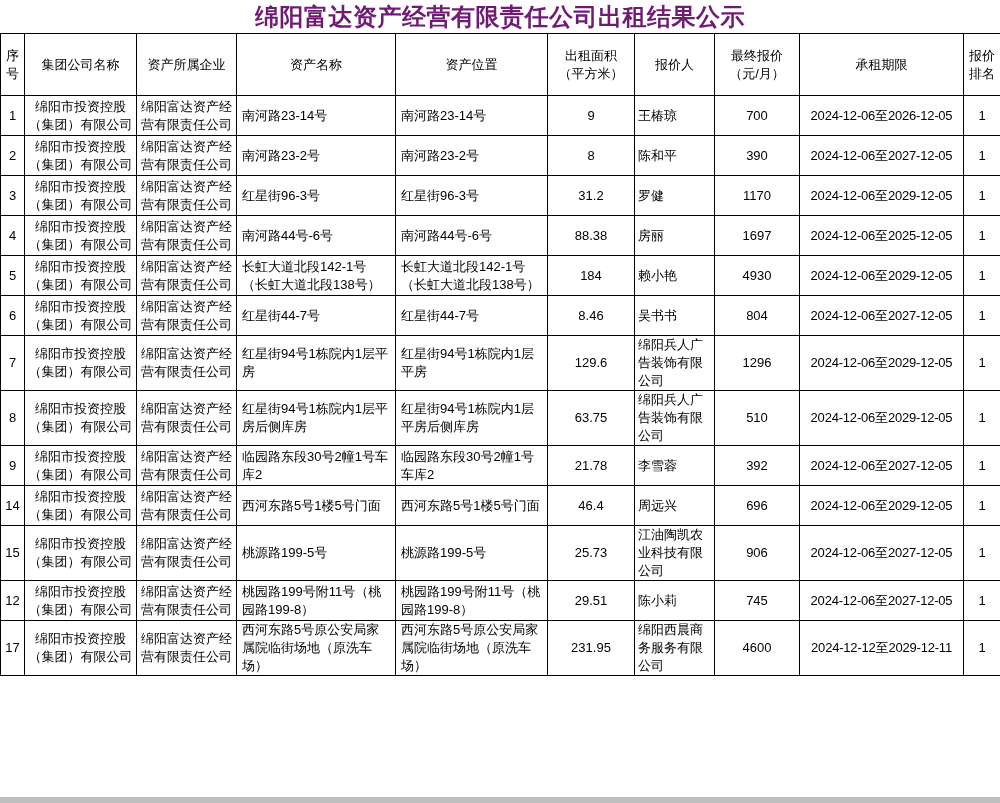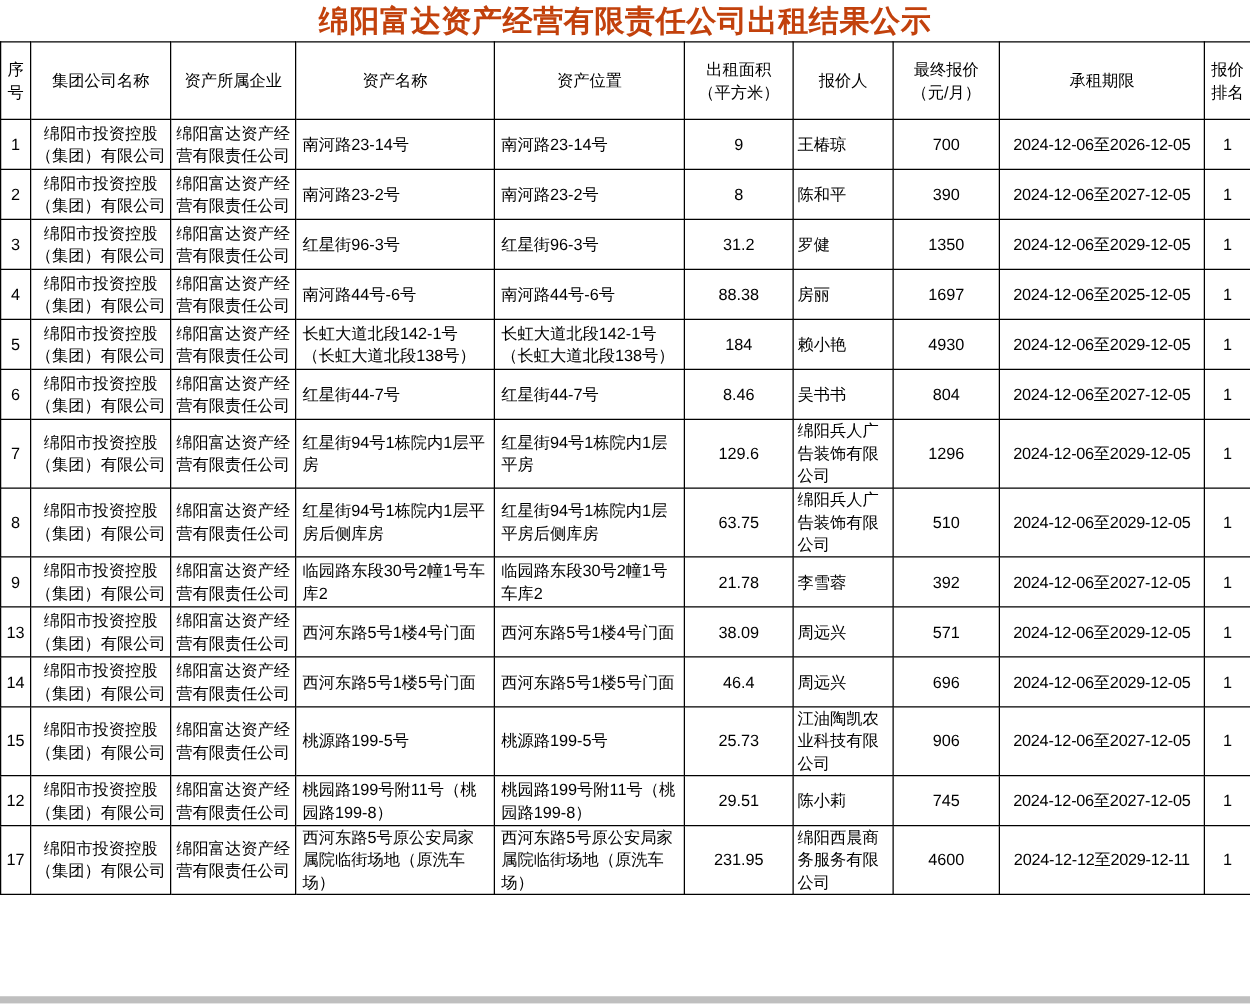--- a/index.html
+++ b/index.html
@@ -14,21 +14,21 @@
     overflow: hidden;
   }
   .title {
     height: 33px;
     display: flex;
     align-items: center;
     justify-content: center;
     font-size: 24px;
     font-weight: 700;
     letter-spacing: 0.5px;
-    color: #c2410c;
+    color: #701a75;
   }
   table.results {
     width: 1000px;
     table-layout: fixed;
     border-collapse: collapse;
   }
   table.results th, table.results td {
     border: 1px solid #000000;
     vertical-align: middle;
     font-size: 13px;
@@ -127,21 +127,21 @@
           <td class="c9">1</td>
         </tr>
         <tr>
           <td class="c0">3</td>
           <td class="c1">绵阳市投资控股（集团）有限公司</td>
           <td class="c2">绵阳富达资产经营有限责任公司</td>
           <td class="c3">红星街96-3号</td>
           <td class="c4">红星街96-3号</td>
           <td class="c5">31.2</td>
           <td class="c6">罗健</td>
-          <td class="c7">1350</td>
+          <td class="c7">1170</td>
           <td class="c8">2024-12-06至2029-12-05</td>
           <td class="c9">1</td>
         </tr>
         <tr>
           <td class="c0">4</td>
           <td class="c1">绵阳市投资控股（集团）有限公司</td>
           <td class="c2">绵阳富达资产经营有限责任公司</td>
           <td class="c3">南河路44号-6号</td>
           <td class="c4">南河路44号-6号</td>
           <td class="c5">88.38</td>
@@ -204,32 +204,20 @@
           <td class="c2">绵阳富达资产经营有限责任公司</td>
           <td class="c3">临园路东段30号2幢1号车库2</td>
           <td class="c4">临园路东段30号2幢1号车库2</td>
           <td class="c5">21.78</td>
           <td class="c6">李雪蓉</td>
           <td class="c7">392</td>
           <td class="c8">2024-12-06至2027-12-05</td>
           <td class="c9">1</td>
         </tr>
         <tr>
-          <td class="c0">13</td>
-          <td class="c1">绵阳市投资控股（集团）有限公司</td>
-          <td class="c2">绵阳富达资产经营有限责任公司</td>
-          <td class="c3">西河东路5号1楼4号门面</td>
-          <td class="c4">西河东路5号1楼4号门面</td>
-          <td class="c5">38.09</td>
-          <td class="c6">周远兴</td>
-          <td class="c7">571</td>
-          <td class="c8">2024-12-06至2029-12-05</td>
-          <td class="c9">1</td>
-        </tr>
-        <tr>
           <td class="c0">14</td>
           <td class="c1">绵阳市投资控股（集团）有限公司</td>
           <td class="c2">绵阳富达资产经营有限责任公司</td>
           <td class="c3">西河东路5号1楼5号门面</td>
           <td class="c4">西河东路5号1楼5号门面</td>
           <td class="c5">46.4</td>
           <td class="c6">周远兴</td>
           <td class="c7">696</td>
           <td class="c8">2024-12-06至2029-12-05</td>
           <td class="c9">1</td>

